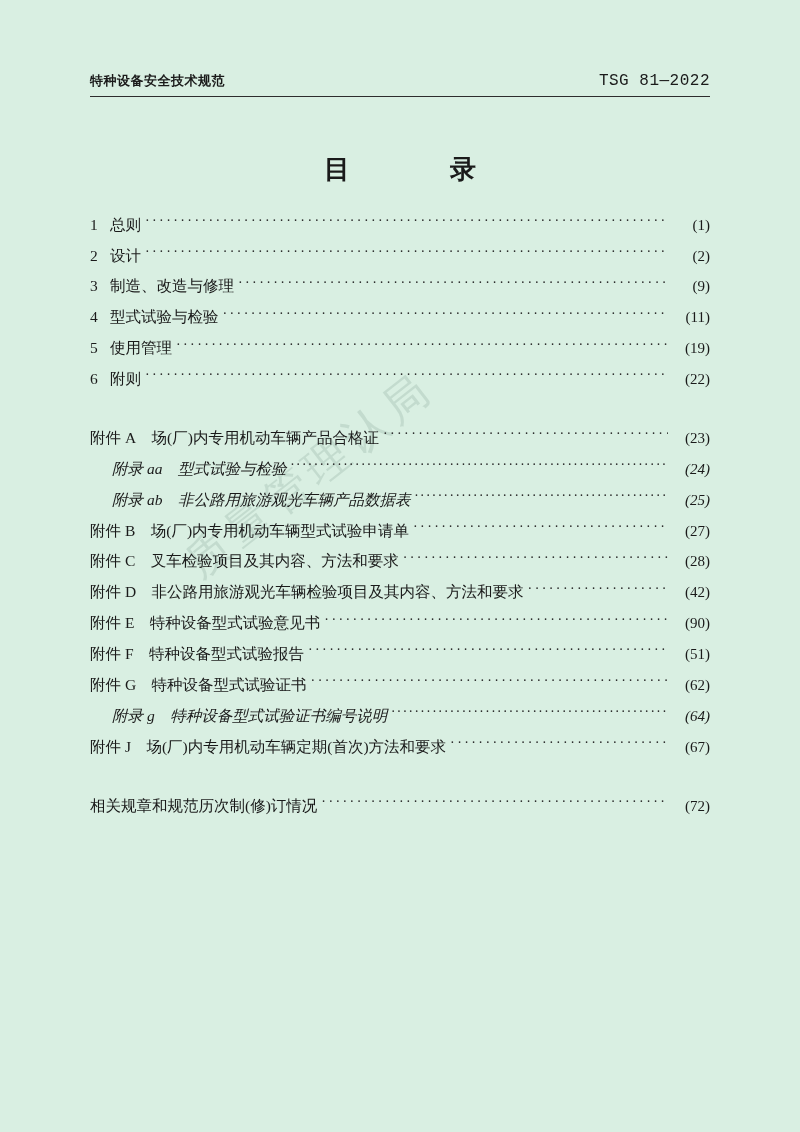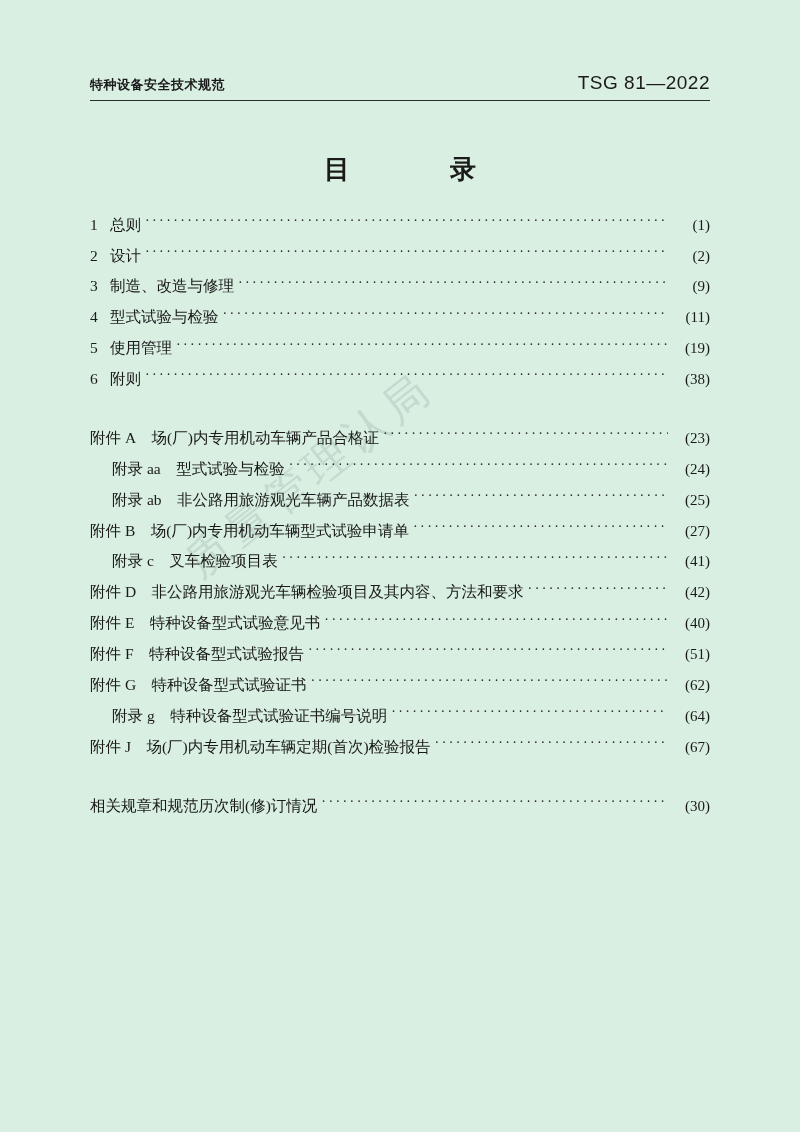--- a/index.html
+++ b/index.html
@@ -47,22 +47,22 @@
     padding-bottom: 6px;
     border-bottom: 1.6px solid #2d2d2d;
   }
   .header-left {
     font-family: "DejaVu Sans", sans-serif;
     font-weight: bold;
     letter-spacing: 0.5px;
     font-size: 13px;
   }
   .header-right {
-    font-family: Liberation Sans, sans-serif;
-    font-size: 19px;
+    font-family: Liberation Mono, monospace;
+    font-size: 16px;
     letter-spacing: 0.5px;
   }
   .title {
     position: absolute;
     left: 0;
     right: 0;
     top: 152px;
     text-align: center;
     font-size: 26px;
     font-family: "DejaVu Sans", sans-serif;
@@ -79,20 +79,21 @@
   .toc-row {
     display: flex;
     align-items: baseline;
     font-size: 15.5px;
     line-height: 1;
     padding: 6.2px 0;
     white-space: nowrap;
   }
   .toc-row.indent-1 {
     padding-left: 22px;
+    font-style: italic;
   }
   .num {
     display: inline-block;
     min-width: 20px;
   }
   .label {
     display: inline-block;
   }
   .leader {
     flex: 1 1 auto;
@@ -171,21 +172,21 @@
       <div class="toc-row">
         <span class="num">5</span>
         <span class="label">使用管理</span>
         <span class="leader"></span>
         <span class="page-no">(19)</span>
       </div>
       <div class="toc-row">
         <span class="num">6</span>
         <span class="label">附则</span>
         <span class="leader"></span>
-        <span class="page-no">(38)</span>
+        <span class="page-no">(22)</span>
       </div>
     </div>
 
     <div class="gap-big"></div>
 
     <div>
       <div class="toc-row">
         <span class="ann-letter">附件 A</span>
         <span class="label">　<span>场(厂)内专用机动车辆产品合格证</span></span>
         <span class="leader"></span>
@@ -202,37 +203,37 @@
         <span class="label">　<span>非公路用旅游观光车辆产品数据表</span></span>
         <span class="leader"></span>
         <span class="page-no">(25)</span>
       </div>
       <div class="toc-row">
         <span class="ann-letter">附件 B</span>
         <span class="label">　<span>场(厂)内专用机动车辆型式试验申请单</span></span>
         <span class="leader"></span>
         <span class="page-no">(27)</span>
       </div>
-      <div class="toc-row indent-1">
-        <span class="ann-letter">附录 c</span>
-        <span class="label">　<span>叉车检验项目表</span></span>
-        <span class="leader"></span>
-        <span class="page-no">(41)</span>
+      <div class="toc-row">
+        <span class="ann-letter">附件 C</span>
+        <span class="label">　<span>叉车检验项目及其内容、方法和要求</span></span>
+        <span class="leader"></span>
+        <span class="page-no">(28)</span>
       </div>
       <div class="toc-row">
         <span class="ann-letter">附件 D</span>
         <span class="label">　<span>非公路用旅游观光车辆检验项目及其内容、方法和要求</span></span>
         <span class="leader"></span>
         <span class="page-no">(42)</span>
       </div>
       <div class="toc-row">
         <span class="ann-letter">附件 E</span>
         <span class="label">　<span>特种设备型式试验意见书</span></span>
         <span class="leader"></span>
-        <span class="page-no">(40)</span>
+        <span class="page-no">(90)</span>
       </div>
       <div class="toc-row">
         <span class="ann-letter">附件 F</span>
         <span class="label">　<span>特种设备型式试验报告</span></span>
         <span class="leader"></span>
         <span class="page-no">(51)</span>
       </div>
       <div class="toc-row">
         <span class="ann-letter">附件 G</span>
         <span class="label">　<span>特种设备型式试验证书</span></span>
@@ -240,30 +241,30 @@
         <span class="page-no">(62)</span>
       </div>
       <div class="toc-row indent-1">
         <span class="ann-letter">附录 g</span>
         <span class="label">　<span>特种设备型式试验证书编号说明</span></span>
         <span class="leader"></span>
         <span class="page-no">(64)</span>
       </div>
       <div class="toc-row">
         <span class="ann-letter">附件 J</span>
-        <span class="label">　<span>场(厂)内专用机动车辆定期(首次)检验报告</span></span>
+        <span class="label">　<span>场(厂)内专用机动车辆定期(首次)方法和要求</span></span>
         <span class="leader"></span>
         <span class="page-no">(67)</span>
       </div>
     </div>
 
     <div class="gap-big"></div>
 
     <div>
       <div class="toc-row">
         <span class="label">相关规章和规范历次制(修)订情况</span>
         <span class="leader"></span>
-        <span class="page-no">(30)</span>
+        <span class="page-no">(72)</span>
       </div>
     </div>
 
   </div>
 </div>
 
 </body></html>

